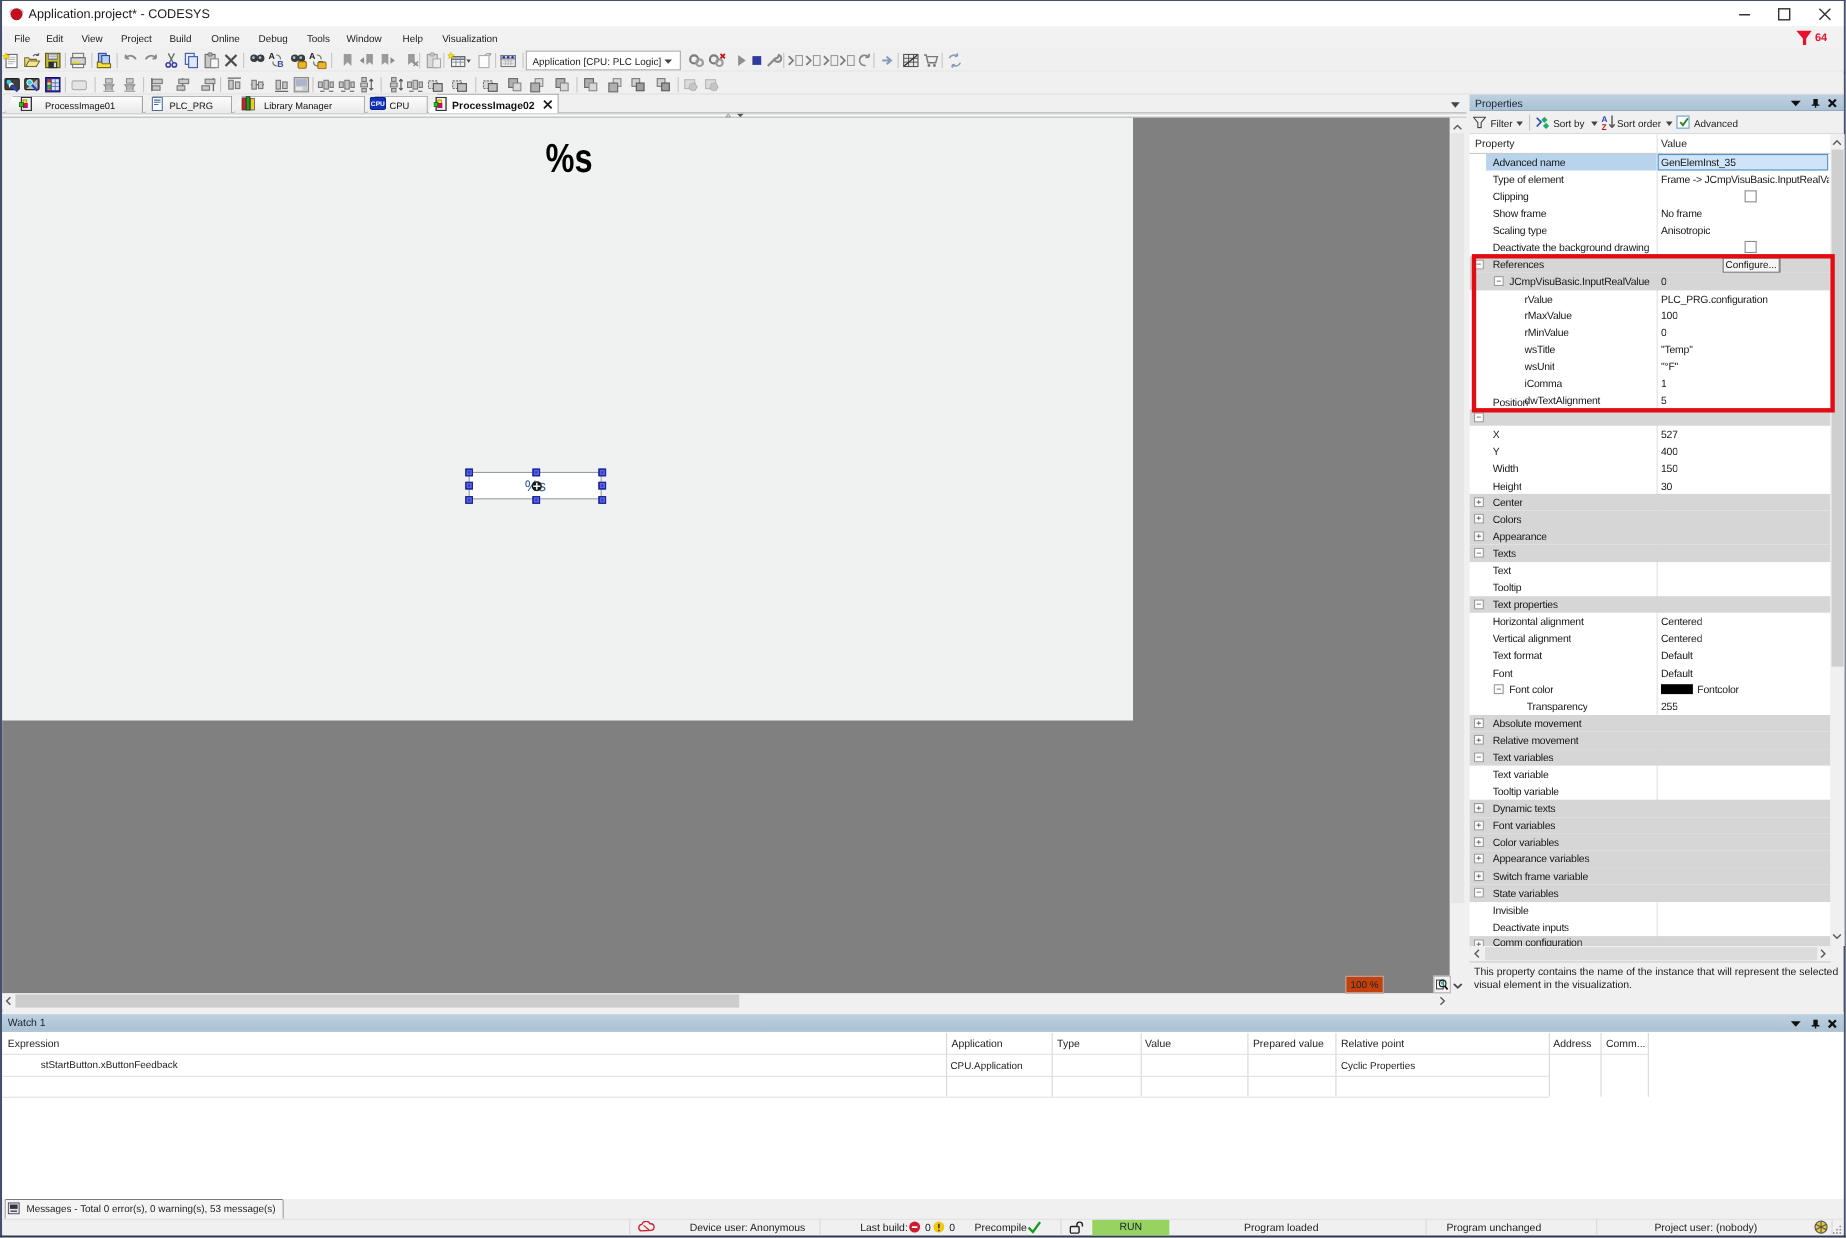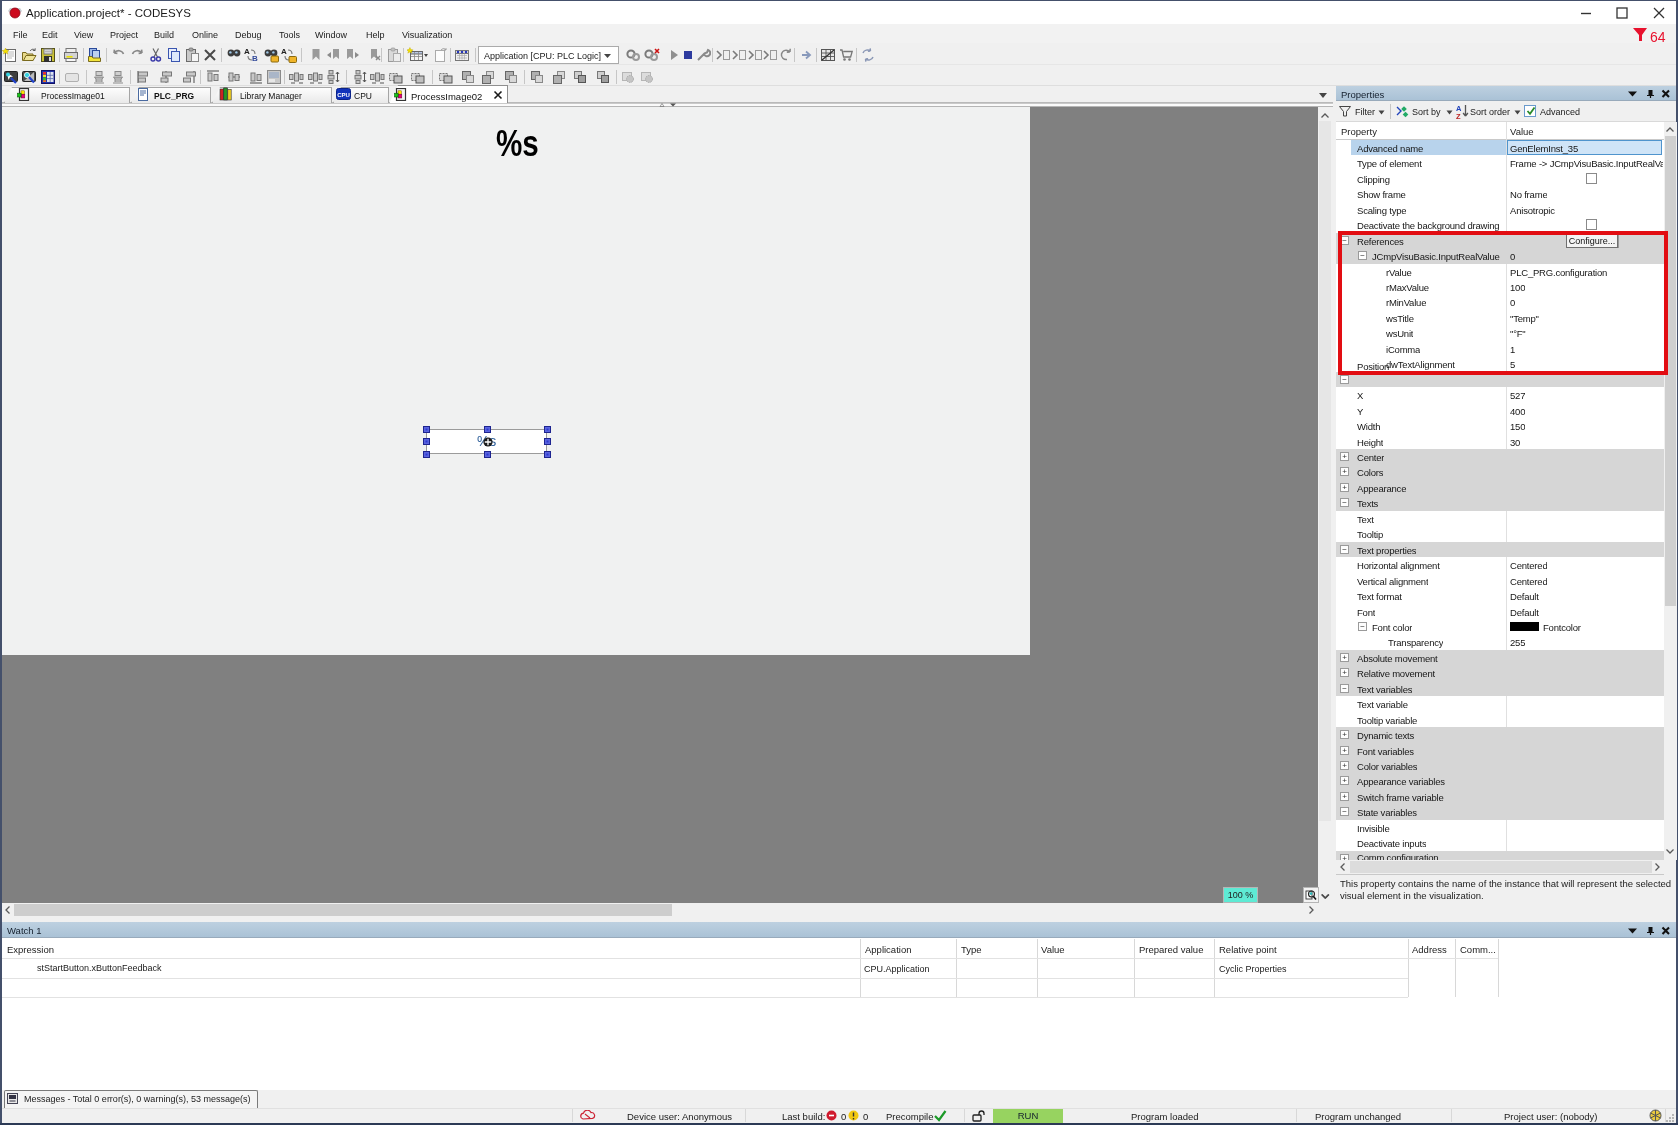--- a/index.html
+++ b/index.html
@@ -37,21 +37,21 @@
 <div class="abs t12" style="left:154px;top:30px">Build</div>
 <div class="abs t12" style="left:192px;top:30px">Online</div>
 <div class="abs t12" style="left:235px;top:30px">Debug</div>
 <div class="abs t12" style="left:279px;top:30px">Tools</div>
 <div class="abs t12" style="left:315px;top:30px">Window</div>
 <div class="abs t12" style="left:366px;top:30px">Help</div>
 <div class="abs t12" style="left:402px;top:30px">Visualization</div>
 <svg class="abs" style="left:1633px;top:27px" width="15" height="15" viewBox="0 0 15 15">
     <polygon points="0,1 14,1 9,8 9,14 6,14 6,8" fill="#e8112d"></polygon>
   </svg>
-<div class="abs" style="left:1650px;top:29px;font-size:14px;font-weight:normal;color:#e8112d">64</div>
+<div class="abs" style="left:1650px;top:29px;font-size:10px;font-weight:bold;color:#e8112d">64</div>
 <div class="abs" style="left:2px;top:43px;width:1674px;height:22px;background:#f0f0f0;border-bottom:1px solid #e6e6e6"></div>
 <svg class="ic" style="left:2px;top:47px" width="16" height="16" viewBox="0 0 16 16">
     <rect x="3.5" y="2.5" width="10" height="12" fill="#fff" stroke="#6a6a6a"></rect>
     <path d="M5 5h7M5 7h7M5 9h7M5 11h5" stroke="#b9b9b9" stroke-width="1"></path>
     <polygon points="3,0 4.2,2.6 7,3 4.8,4.6 5.6,7 3,5.6 0.4,7 1.2,4.6 -1,3 1.8,2.6" fill="#f4e300" stroke="#b99e00" stroke-width="0.5" transform="translate(1,1) scale(0.85)"></polygon>
   </svg>
 <svg class="ic" style="left:21px;top:47px" width="16" height="16" viewBox="0 0 16 16">
     <path d="M1.5 13.5 L1.5 5.5 L5 5.5 L6 7 L12 7 L12 13.5 Z" fill="#e8d98a" stroke="#7a6a1d"></path>
     <path d="M2.5 13.5 L5 8.5 L15 8.5 L12 13.5 Z" fill="#efe49a" stroke="#7a6a1d"></path>
     <path d="M9 4 C11 1.5 13 2 14 3.5 M14 3.5 l-2.2 -0.2 M14 3.5 l0.2 -2.2" fill="none" stroke="#555" stroke-width="1"></path>
@@ -397,21 +397,21 @@
     <rect x="4" y="2.8" width="3.4" height="3.4" fill="#ffe400" stroke="#7a5a00" stroke-width="0.5"></rect>
     <rect x="4" y="6.2" width="3.8" height="3.8" fill="#e8007a" stroke="#6a0030" stroke-width="0.5"></rect>
     <rect x="0.5" y="5.2" width="3.6" height="3.8" fill="#18c818" stroke="#0a5a0a" stroke-width="0.6"></rect>
   </svg>
 <div class="abs" style="left:41px;top:91px;font-size:8.5px;font-weight:normal;color:#111;white-space:nowrap">ProcessImage01</div>
 <div class="abs" style="left:131px;top:87px;width:80px;height:16px;background:linear-gradient(#fdfdfd,#e9e9e9);border:1px solid #a5a5a5;border-bottom:none;clip-path:polygon(8px 0,100% 0,100% 100%,0 100%)"></div>
 <svg class="abs" style="left:137px;top:88px" width="12" height="13" viewBox="0 0 12 13">
     <rect x="1.5" y="0.5" width="9" height="12" fill="#fff" stroke="#4a6aa0"></rect>
     <path d="M3 3h6M3 5h6M3 7h4" stroke="#4a6aa0" stroke-width="1"></path>
   </svg>
-<div class="abs" style="left:154px;top:91px;font-size:8.5px;font-weight:bold;color:#111;white-space:nowrap">PLC_PRG</div>
+<div class="abs" style="left:154px;top:91px;font-size:8.5px;font-weight:normal;color:#111;white-space:nowrap">PLC_PRG</div>
 <div class="abs" style="left:212px;top:87px;width:120px;height:16px;background:linear-gradient(#fdfdfd,#e9e9e9);border:1px solid #a5a5a5;border-bottom:none;clip-path:polygon(8px 0,100% 0,100% 100%,0 100%)"></div>
 <svg class="abs" style="left:219px;top:87px" width="14" height="14" viewBox="0 0 14 14">
     <rect x="1" y="2" width="3.4" height="11" fill="#cc2222" stroke="#333" stroke-width="0.6"></rect>
     <rect x="4.8" y="1" width="3.4" height="12" fill="#22882" stroke="#333" stroke-width="0.6"></rect>
     <rect x="4.8" y="1" width="3.4" height="12" fill="#229922" stroke="#333" stroke-width="0.6"></rect>
     <rect x="8.8" y="2.5" width="3.4" height="10.5" fill="#eecc22" stroke="#333" stroke-width="0.6"></rect>
   </svg>
 <div class="abs" style="left:240px;top:91px;font-size:8.5px;font-weight:normal;color:#111;white-space:nowrap">Library Manager</div>
 <div class="abs" style="left:333px;top:87px;width:56px;height:16px;background:linear-gradient(#fdfdfd,#e9e9e9);border:1px solid #a5a5a5;border-bottom:none;clip-path:polygon(8px 0,100% 0,100% 100%,0 100%)"></div>
 <svg class="abs" style="left:336px;top:88px" width="15" height="12" viewBox="0 0 15 12">
@@ -419,21 +419,21 @@
     <text x="7.5" y="8.5" font-size="6" fill="#fff" text-anchor="middle" font-family="Liberation Sans" font-weight="bold">CPU</text>
   </svg>
 <div class="abs" style="left:354px;top:91px;font-size:8.5px;font-weight:normal;color:#111;white-space:nowrap">CPU</div>
 <div class="abs" style="left:389px;top:85px;width:119px;height:19px;background:#fff;border:1px solid #8f8f8f;border-bottom:none;clip-path:polygon(9px 0,100% 0,100% 100%,0 100%)"></div>
 <svg class="abs" style="left:394px;top:88px" width="13" height="13" viewBox="0 0 13 13">
     <rect x="2.5" y="0.5" width="9" height="12" fill="#f4f4f4" stroke="#333" stroke-width="1.2"></rect>
     <rect x="4" y="2.8" width="3.4" height="3.4" fill="#ffe400" stroke="#7a5a00" stroke-width="0.5"></rect>
     <rect x="4" y="6.2" width="3.8" height="3.8" fill="#e8007a" stroke="#6a0030" stroke-width="0.5"></rect>
     <rect x="0.5" y="5.2" width="3.6" height="3.8" fill="#18c818" stroke="#0a5a0a" stroke-width="0.6"></rect>
   </svg>
-<div class="abs" style="left:411px;top:91px;font-size:9.5px;font-weight:normal;color:#111;white-space:nowrap">ProcessImage02</div>
+<div class="abs" style="left:411px;top:91px;font-size:9.5px;font-weight:bold;color:#111;white-space:nowrap">ProcessImage02</div>
 <svg class="abs" style="left:493px;top:90px" width="10" height="10" viewBox="0 0 10 10">
     <path d="M1.5 1.5 L8.5 8.5 M8.5 1.5 L1.5 8.5" stroke="#1a1a1a" stroke-width="1.6"></path>
   </svg>
 <svg class="abs" style="left:1318px;top:92px" width="10" height="7" viewBox="0 0 10 7">
     <polygon points="1,1 9,1 5,6" fill="#444"></polygon>
   </svg>
 <div class="abs" style="left:2px;top:103px;width:1331px;height:4px;background:#fafafa;border-top:1px solid #c9c9c9;border-bottom:1px solid #b5b5b5"></div>
 <svg class="abs" style="left:656px;top:103px" width="24" height="4" viewBox="0 0 24 4">
     <polygon points="4,3.5 8,3.5 6,0.5" fill="none" stroke="#777" stroke-width="0.7"></polygon>
     <polygon points="14,0.5 20,0.5 17,3.5" fill="#555"></polygon>
@@ -464,21 +464,21 @@
   </svg>
 <div class="abs" style="left:1319px;top:121px;width:12px;height:700px;background:#e6e6e6"></div>
 <div class="abs" style="left:2px;top:903px;width:1330px;height:14px;background:#f0f0f0"></div>
 <svg class="abs" style="left:4px;top:905px" width="7" height="10" viewBox="0 0 7 10">
     <path d="M5.5 1.5 L2 5 L5.5 8.5" fill="none" stroke="#5a5a5a" stroke-width="1.3"></path>
   </svg>
 <svg class="abs" style="left:1308px;top:905px" width="7" height="10" viewBox="0 0 7 10">
     <path d="M1.5 1.5 L5 5 L1.5 8.5" fill="none" stroke="#5a5a5a" stroke-width="1.3"></path>
   </svg>
 <div class="abs" style="left:14px;top:904px;width:658px;height:12px;background:#cdcdcd"></div>
-<div class="abs" style="left:1223px;top:887px;width:35px;height:16px;background:#5eead4;border:1px solid #b5b5b5;font-size:9px;color:#222;text-align:center;line-height:15px">100 %</div>
+<div class="abs" style="left:1223px;top:887px;width:35px;height:16px;background:#c2410c;border:1px solid #b5b5b5;font-size:9px;color:#222;text-align:center;line-height:15px">100 %</div>
 <div class="abs" style="left:1303px;top:887px;width:16px;height:16px;background:#f2f2f2;border:1px solid #b5b5b5"></div>
 <svg class="abs" style="left:1305px;top:889px" width="12" height="12" viewBox="0 0 12 12">
     <rect x="1" y="2" width="6" height="8" fill="#fff" stroke="#333" stroke-width="0.9"></rect>
     <circle cx="6.5" cy="5" r="3" fill="none" stroke="#222" stroke-width="1.1"></circle>
     <circle cx="6" cy="4.6" r="1.4" fill="#2ab8b8"></circle>
     <path d="M8.5 7.5 L11 10.5" stroke="#111" stroke-width="1.6"></path>
   </svg>
 <svg class="abs" style="left:1321px;top:893px" width="9" height="7" viewBox="0 0 9 7">
     <path d="M1 1.5 L4.5 5 L8 1.5" fill="none" stroke="#4a4a4a" stroke-width="1.3"></path>
   </svg>

